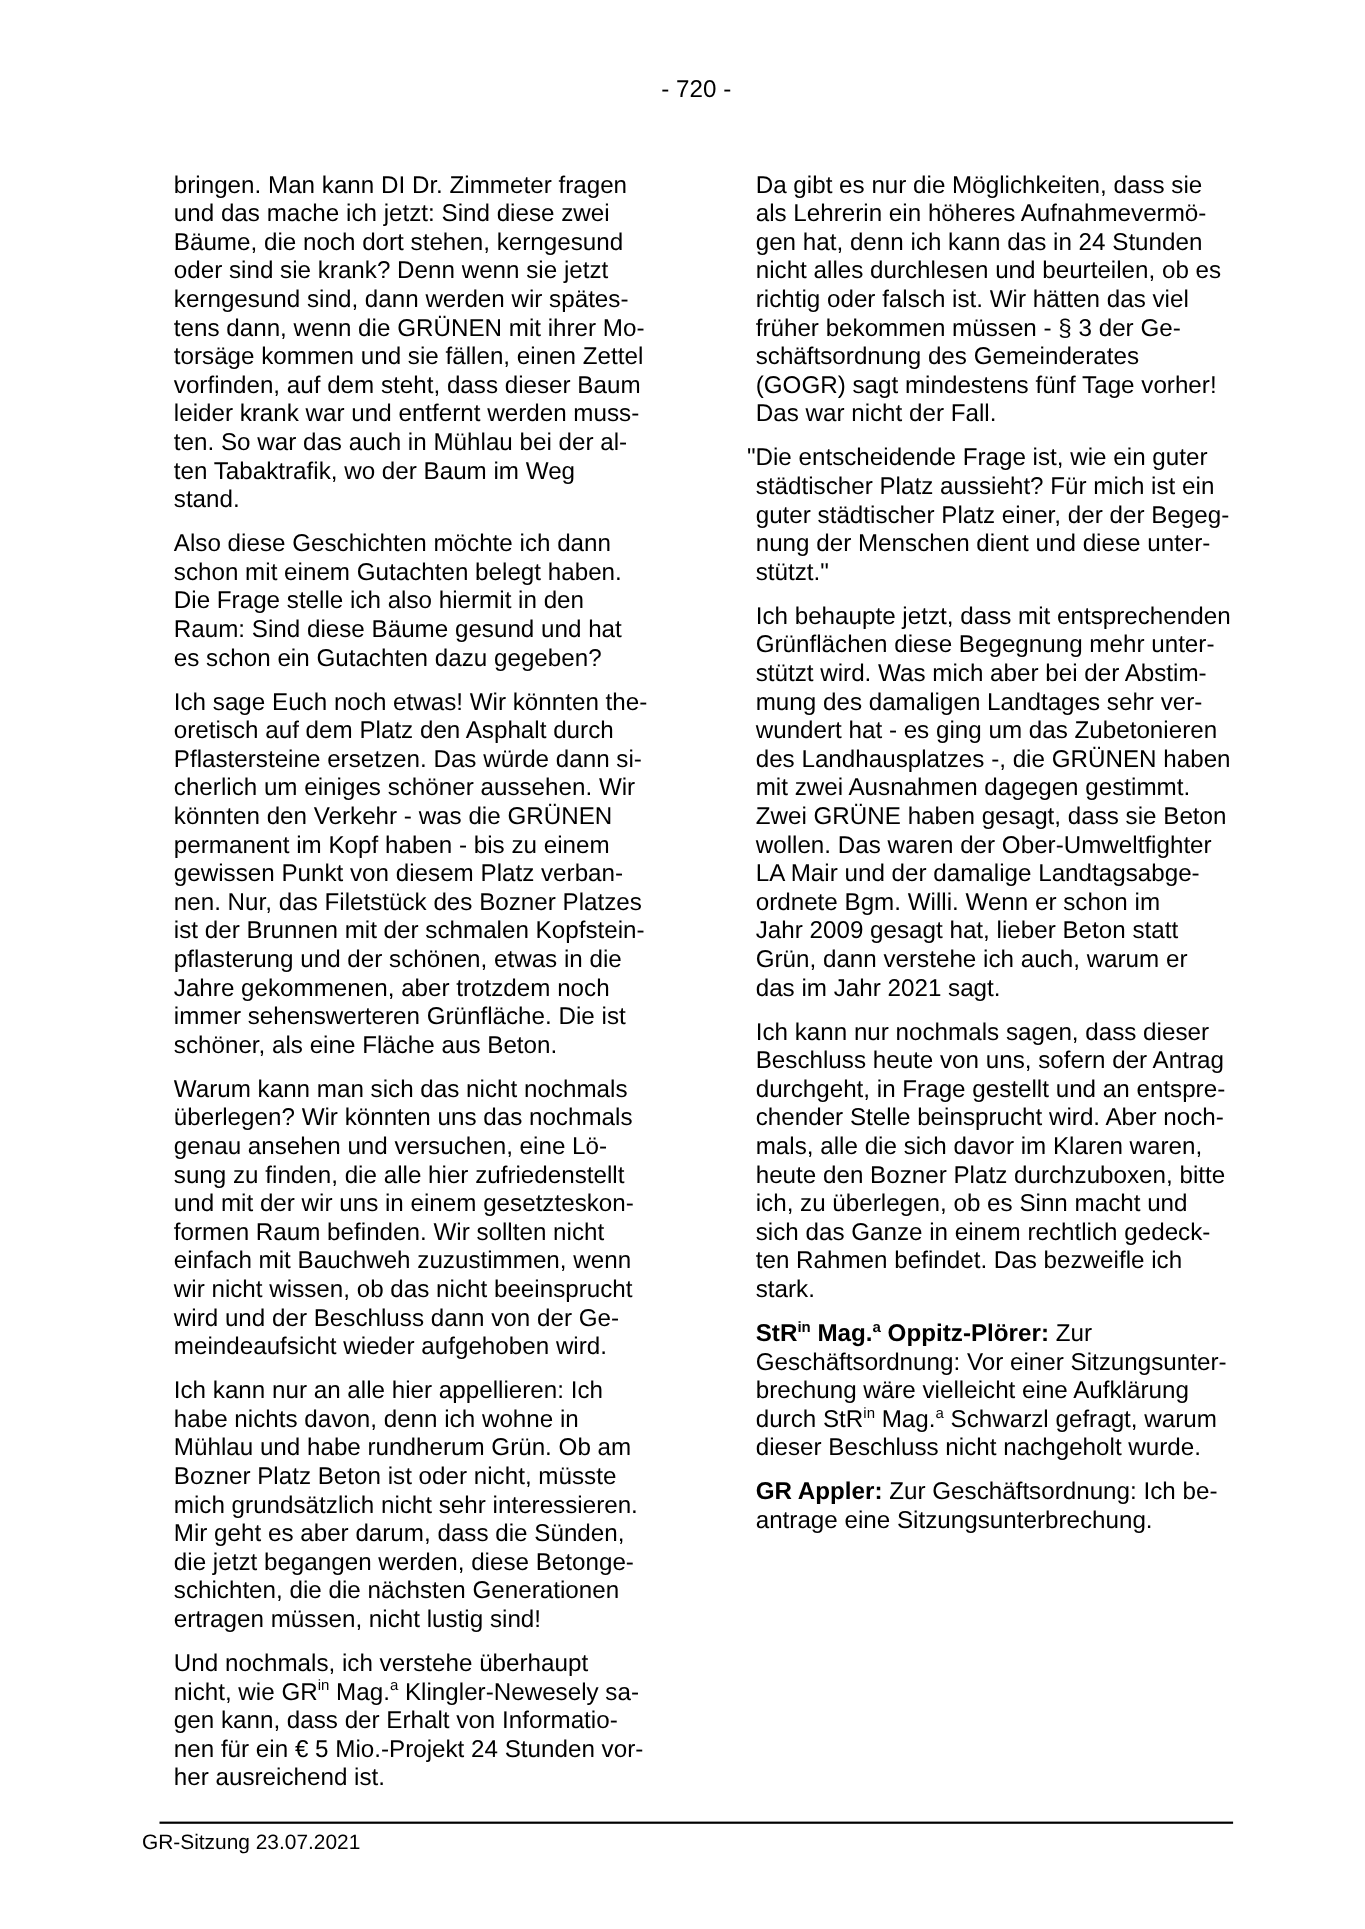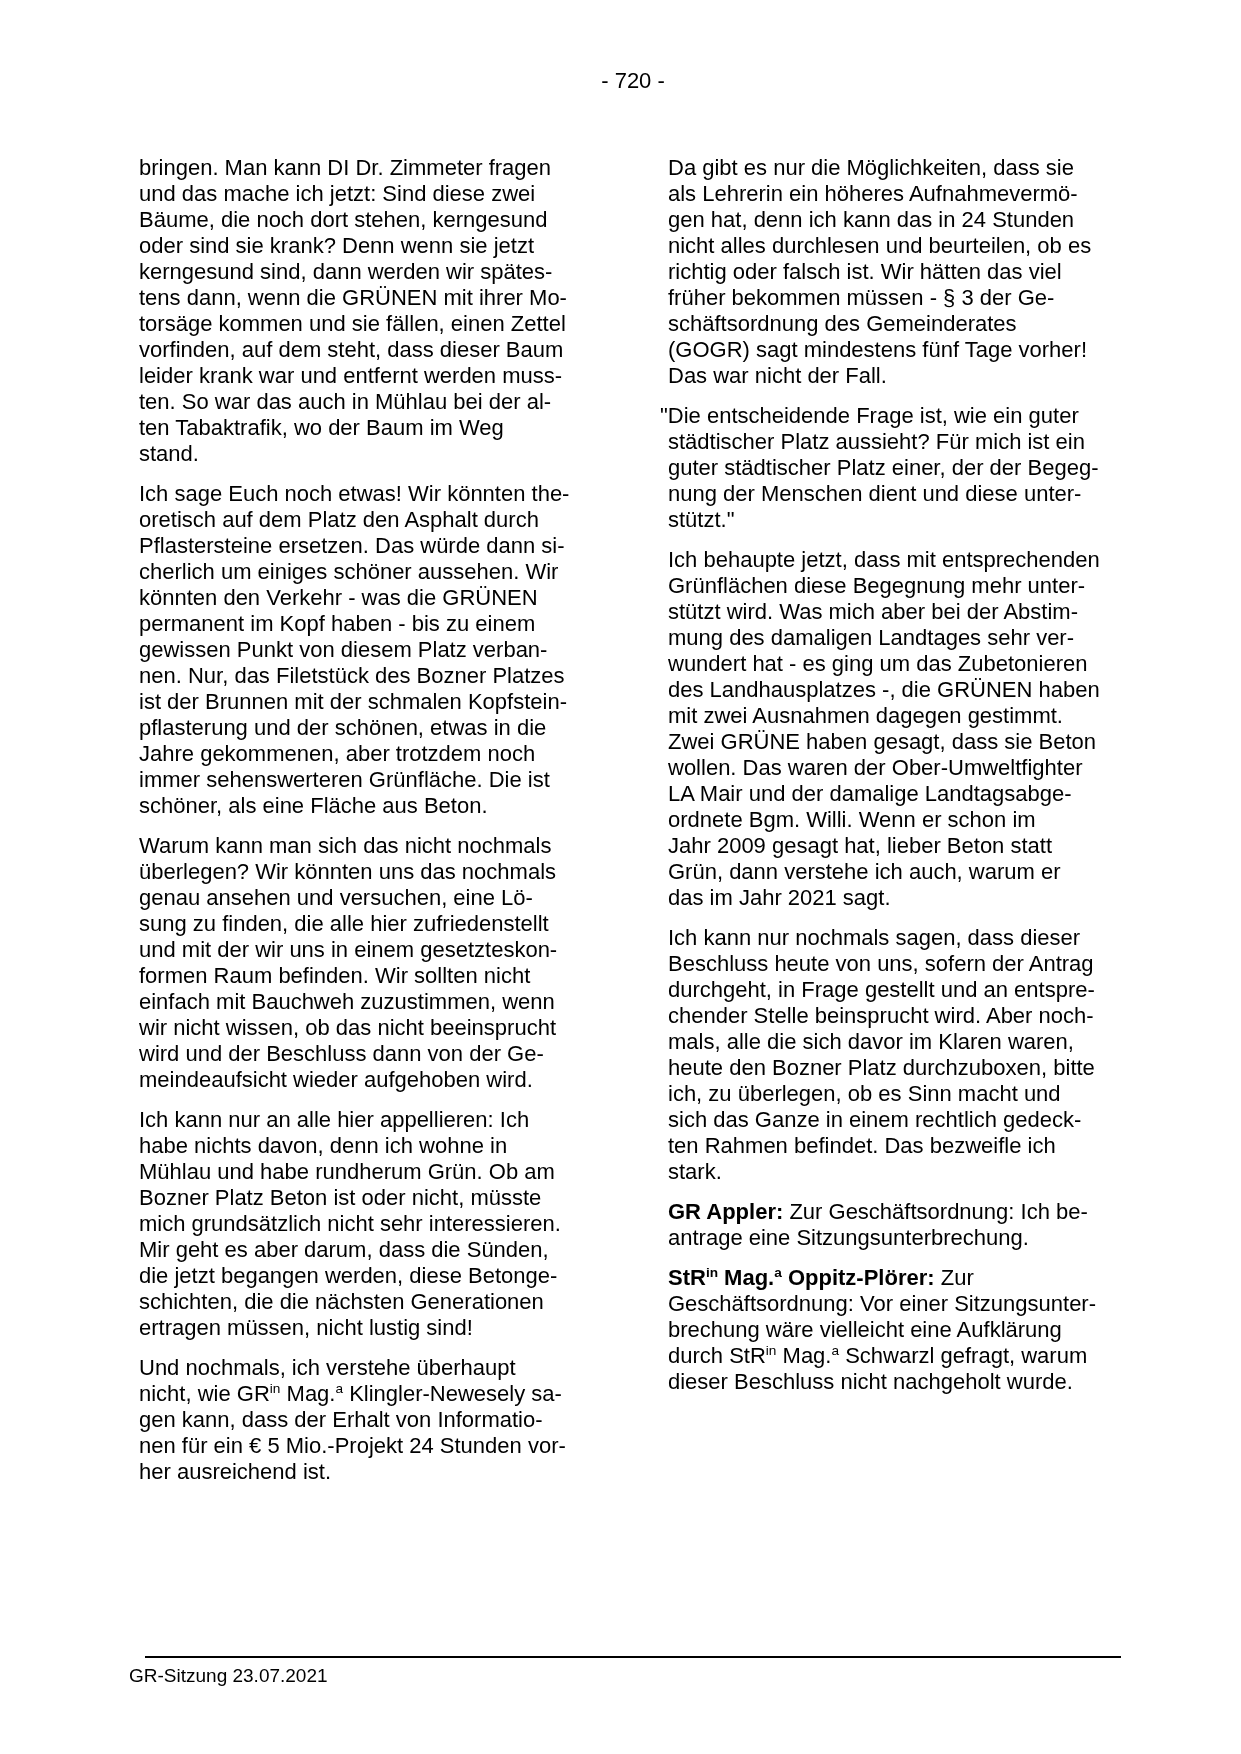--- a/index.html
+++ b/index.html
@@ -19,21 +19,21 @@
     top: 68px;
     left: 145px;
     width: 976px;
     text-align: center;
     font-size: 22px;
     line-height: 26px;
   }
   .columns {
     position: absolute;
     top: 155px;
-    left: 139px;
+    left: 158px;
     width: 976px;
     display: flex;
     gap: 55px;
     align-items: flex-start;
   }
   .col {
     flex: 0 0 474px;
     width: 474px;
   }
   .para {
@@ -66,30 +66,31 @@
 </style>
 </head>
 <body>
 
 <div class="page">
   <div class="page-number">- 720 -</div>
 
   <div class="columns">
     <div class="col" id="col-left">
         <p class="para">bringen. Man kann DI Dr. Zimmeter fragen<br>und das mache ich jetzt: Sind diese zwei<br>Bäume, die noch dort stehen, kerngesund<br>oder sind sie krank? Denn wenn sie jetzt<br>kerngesund sind, dann werden wir spätes-<br>tens dann, wenn die GRÜNEN mit ihrer Mo-<br>torsäge kommen und sie fällen, einen Zettel<br>vorfinden, auf dem steht, dass dieser Baum<br>leider krank war und entfernt werden muss-<br>ten. So war das auch in Mühlau bei der al-<br>ten Tabaktrafik, wo der Baum im Weg<br>stand.</p>
+        <p class="para">Also diese Geschichten möchte ich dann<br>schon mit einem Gutachten belegt haben.<br>Die Frage stelle ich also hiermit in den<br>Raum: Sind diese Bäume gesund und hat<br>es schon ein Gutachten dazu gegeben?</p>
         <p class="para">Ich sage Euch noch etwas! Wir könnten the-<br>oretisch auf dem Platz den Asphalt durch<br>Pflastersteine ersetzen. Das würde dann si-<br>cherlich um einiges schöner aussehen. Wir<br>könnten den Verkehr - was die GRÜNEN<br>permanent im Kopf haben - bis zu einem<br>gewissen Punkt von diesem Platz verban-<br>nen. Nur, das Filetstück des Bozner Platzes<br>ist der Brunnen mit der schmalen Kopfstein-<br>pflasterung und der schönen, etwas in die<br>Jahre gekommenen, aber trotzdem noch<br>immer sehenswerteren Grünfläche. Die ist<br>schöner, als eine Fläche aus Beton.</p>
         <p class="para">Warum kann man sich das nicht nochmals<br>überlegen? Wir könnten uns das nochmals<br>genau ansehen und versuchen, eine Lö-<br>sung zu finden, die alle hier zufriedenstellt<br>und mit der wir uns in einem gesetzteskon-<br>formen Raum befinden. Wir sollten nicht<br>einfach mit Bauchweh zuzustimmen, wenn<br>wir nicht wissen, ob das nicht beeinsprucht<br>wird und der Beschluss dann von der Ge-<br>meindeaufsicht wieder aufgehoben wird.</p>
         <p class="para">Ich kann nur an alle hier appellieren: Ich<br>habe nichts davon, denn ich wohne in<br>Mühlau und habe rundherum Grün. Ob am<br>Bozner Platz Beton ist oder nicht, müsste<br>mich grundsätzlich nicht sehr interessieren.<br>Mir geht es aber darum, dass die Sünden,<br>die jetzt begangen werden, diese Betonge-<br>schichten, die die nächsten Generationen<br>ertragen müssen, nicht lustig sind!</p>
         <p class="para">Und nochmals, ich verstehe überhaupt<br>nicht, wie GR<sup>in</sup> Mag.<sup>a</sup> Klingler-Newesely sa-<br>gen kann, dass der Erhalt von Informatio-<br>nen für ein € 5 Mio.-Projekt 24 Stunden vor-<br>her ausreichend ist.</p>
       </div>
     <div class="col" id="col-right">
         <p class="para">Da gibt es nur die Möglichkeiten, dass sie<br>als Lehrerin ein höheres Aufnahmevermö-<br>gen hat, denn ich kann das in 24 Stunden<br>nicht alles durchlesen und beurteilen, ob es<br>richtig oder falsch ist. Wir hätten das viel<br>früher bekommen müssen - § 3 der Ge-<br>schäftsordnung des Gemeinderates<br>(GOGR) sagt mindestens fünf Tage vorher!<br>Das war nicht der Fall.</p>
         <p class="para hang">"Die entscheidende Frage ist, wie ein guter<br>städtischer Platz aussieht? Für mich ist ein<br>guter städtischer Platz einer, der der Begeg-<br>nung der Menschen dient und diese unter-<br>stützt."</p>
         <p class="para">Ich behaupte jetzt, dass mit entsprechenden<br>Grünflächen diese Begegnung mehr unter-<br>stützt wird. Was mich aber bei der Abstim-<br>mung des damaligen Landtages sehr ver-<br>wundert hat - es ging um das Zubetonieren<br>des Landhausplatzes -, die GRÜNEN haben<br>mit zwei Ausnahmen dagegen gestimmt.<br>Zwei GRÜNE haben gesagt, dass sie Beton<br>wollen. Das waren der Ober-Umweltfighter<br>LA Mair und der damalige Landtagsabge-<br>ordnete Bgm. Willi. Wenn er schon im<br>Jahr 2009 gesagt hat, lieber Beton statt<br>Grün, dann verstehe ich auch, warum er<br>das im Jahr 2021 sagt.</p>
         <p class="para">Ich kann nur nochmals sagen, dass dieser<br>Beschluss heute von uns, sofern der Antrag<br>durchgeht, in Frage gestellt und an entspre-<br>chender Stelle beinsprucht wird. Aber noch-<br>mals, alle die sich davor im Klaren waren,<br>heute den Bozner Platz durchzuboxen, bitte<br>ich, zu überlegen, ob es Sinn macht und<br>sich das Ganze in einem rechtlich gedeck-<br>ten Rahmen befindet. Das bezweifle ich<br>stark.</p>
+        <p class="para"><b>StR<sup>in</sup> Mag.<sup>a</sup> Oppitz-Plörer:</b> Zur<br>Geschäftsordnung: Vor einer Sitzungsunter-<br>brechung wäre vielleicht eine Aufklärung<br>durch StR<sup>in</sup> Mag.<sup>a</sup> Schwarzl gefragt, warum<br>dieser Beschluss nicht nachgeholt wurde.</p>
         <p class="para"><b>GR Appler:</b> Zur Geschäftsordnung: Ich be-<br>antrage eine Sitzungsunterbrechung.</p>
-        <p class="para"><b>StR<sup>in</sup> Mag.<sup>a</sup> Oppitz-Plörer:</b> Zur<br>Geschäftsordnung: Vor einer Sitzungsunter-<br>brechung wäre vielleicht eine Aufklärung<br>durch StR<sup>in</sup> Mag.<sup>a</sup> Schwarzl gefragt, warum<br>dieser Beschluss nicht nachgeholt wurde.</p>
       </div>
   </div>
 
   <div class="footer-rule"></div>
   <div class="footer-text">GR-Sitzung 23.07.2021</div>
 </div>
 
 </body></html>

